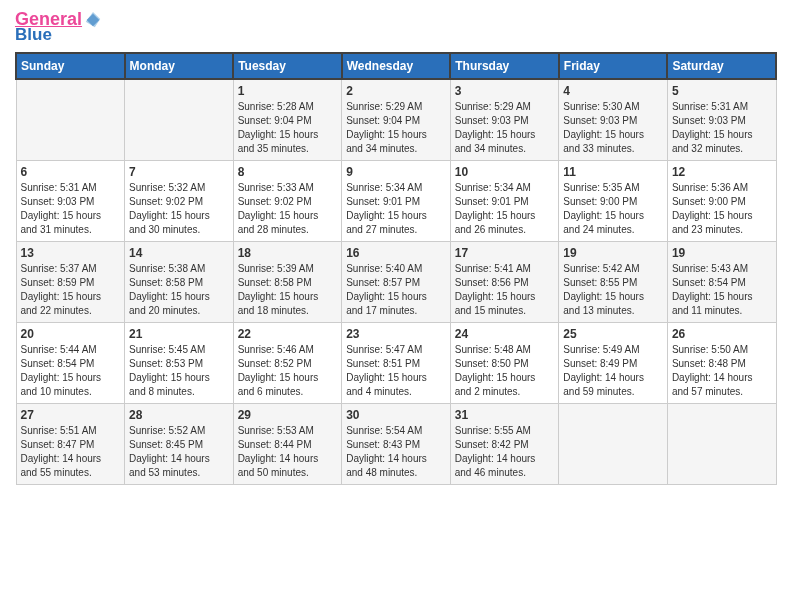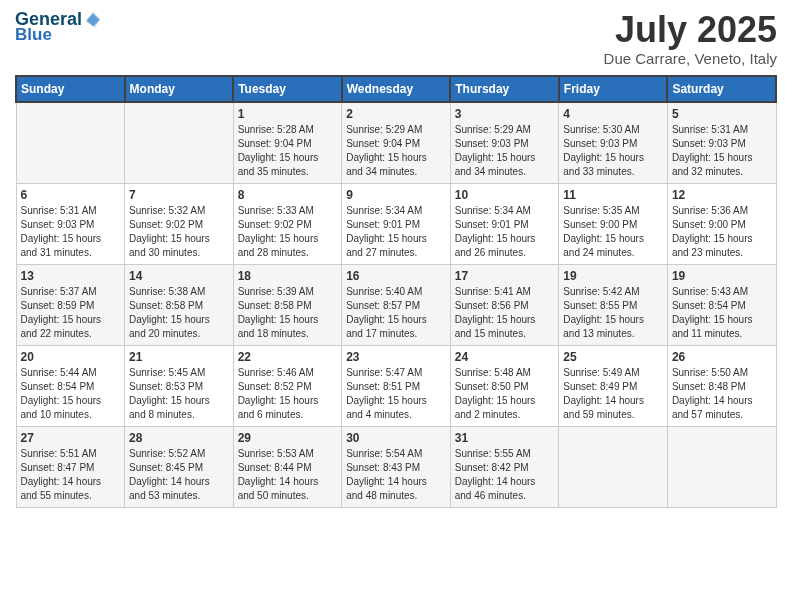--- a/index.html
+++ b/index.html
@@ -17,21 +17,22 @@
       margin-bottom: 8px;
     }
     .logo {
       display: flex;
       align-items: center;
       gap: 2px;
     }
     .logo-text-general {
       font-size: 18px;
       font-weight: bold;
-      color: #0c4a6e;
+      color: #ec4899;
+      text-decoration: underline;
     }
     .logo-text-blue {
       font-size: 17px;
       font-weight: bold;
       color: #2a6fba;
     }
     .logo-icon {
       width: 18px;
       height: 18px;
       margin-left: 2px;
@@ -102,24 +103,20 @@
       <div style="display:flex;align-items:center;">
         <span class="logo-text-general">General</span>
         <svg class="logo-icon" viewBox="0 0 20 20" fill="none" xmlns="http://www.w3.org/2000/svg">
           <path d="M10 3 L17 10 L10 17 L3 10 Z" fill="#2a6fba" opacity="0.7"></path>
           <path d="M10 1 L18 9 L12 18 L2 12 Z" fill="#5a9fd4" opacity="0.5"></path>
         </svg>
       </div>
       <span class="logo-text-blue" style="margin-top:-4px;">Blue</span>
     </div>
   </div>
-  <div class="title-block">
-    <div class="month-title">July 2025</div>
-    <div class="location-title">Due Carrare, Veneto, Italy</div>
-  </div>
 </div>
 
 <table>
   <thead>
     <tr>
       <th>Sunday</th>
       <th>Monday</th>
       <th>Tuesday</th>
       <th>Wednesday</th>
       <th>Thursday</th>

